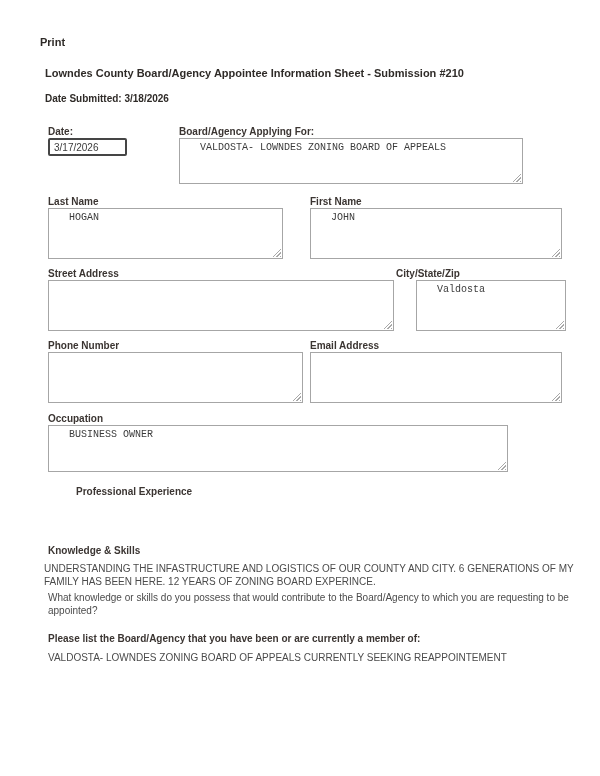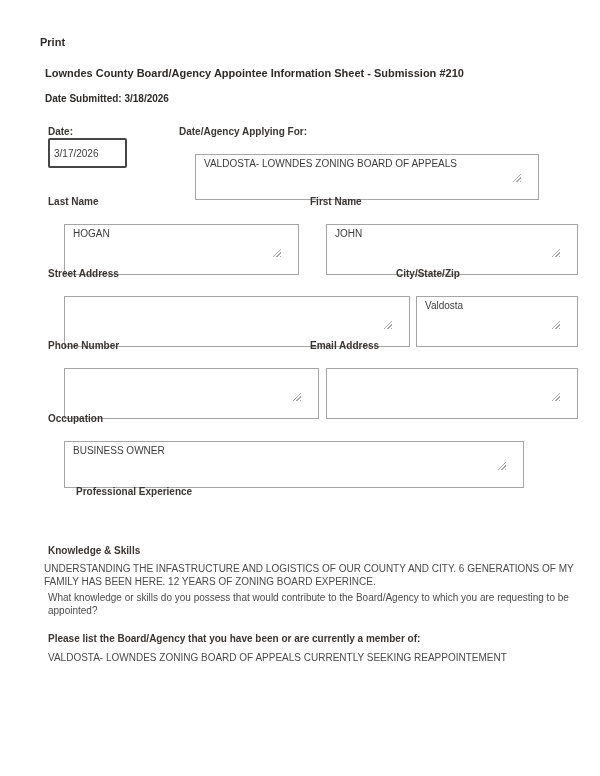--- a/index.html
+++ b/index.html
@@ -44,23 +44,23 @@
   }
   .field-wrap { position: absolute; }
   .field-wrap textarea {
     box-sizing: border-box;
     width: 100%;
     height: 100%;
     border: 1px solid #a6a6a6;
     background: #ffffff;
     resize: none;
     outline: none;
-    margin: 16px;
-    padding: 2px 8px;
-    font-family: Liberation Sans, sans-serif;
+    margin: 0;
+    padding: 2px 20px;
+    font-family: Liberation Mono, monospace;
     font-size: 10px;
     color: #3c3c3c;
     line-height: 13px;
     overflow: hidden;
     border-radius: 0;
   }
   .grip {
     position: absolute;
     right: 2px;
     bottom: 2px;
@@ -75,21 +75,21 @@
   .date-input {
     box-sizing: border-box;
     position: absolute;
     width: 79px;
     height: 18px;
     border: 2px solid #454545;
     border-radius: 2px;
     background: #ffffff;
     outline: none;
     margin: 0;
-    padding: 13px 4px;
+    padding: 1px 4px;
     font-family: "Liberation Sans", sans-serif;
     font-size: 10px;
     color: #3c3c3c;
   }
   .para {
     font-size: 10px;
     line-height: 13px;
     color: #4b4b4b;
     white-space: pre;
   }
@@ -101,21 +101,21 @@
 
   <div class="abs print-link" style="left:40px; top:36px;">Print</div>
 
   <div class="abs page-title" style="left:45px; top:67px;">Lowndes County Board/Agency Appointee Information Sheet - Submission #210</div>
 
   <div class="abs date-submitted" style="left:45px; top:93px;">Date Submitted: 3/18/2026</div>
 
   <div class="abs bold-label" style="left:48px; top:126px;">Date:</div>
   <input class="date-input" style="left: 48px; top: 138px;" type="text" value="3/17/2026">
 
-  <div class="abs bold-label" style="left:179px; top:126px;">Date/Agency Applying For:</div>
+  <div class="abs bold-label" style="left:179px; top:126px;">Board/Agency Applying For:</div>
   <div class="field-wrap" style="left:179px; top:138px; width:344px; height:46px;">
     <textarea style="">VALDOSTA- LOWNDES ZONING BOARD OF APPEALS</textarea>
     <span class="grip"></span>
   </div>
 
   <div class="abs bold-label" style="left:48px; top:196px;">Last Name</div>
   <div class="field-wrap" style="left:48px; top:208px; width:235px; height:51px;">
     <textarea style="">HOGAN</textarea>
     <span class="grip"></span>
   </div>
@@ -126,21 +126,21 @@
     <span class="grip"></span>
   </div>
 
   <div class="abs bold-label" style="left:48px; top:268px;">Street Address</div>
   <div class="field-wrap" style="left:48px; top:280px; width:346px; height:51px;">
     <textarea style=""></textarea>
     <span class="grip"></span>
   </div>
 
   <div class="abs bold-label" style="left:396px; top:268px;">City/State/Zip</div>
-  <div class="field-wrap" style="left:400px; top:280px; width:162px; height:51px;">
+  <div class="field-wrap" style="left:416px; top:280px; width:150px; height:51px;">
     <textarea style="">Valdosta</textarea>
     <span class="grip"></span>
   </div>
 
   <div class="abs bold-label" style="left:48px; top:340px;">Phone Number</div>
   <div class="field-wrap" style="left:48px; top:352px; width:255px; height:51px;">
     <textarea style=""></textarea>
     <span class="grip"></span>
   </div>
 

